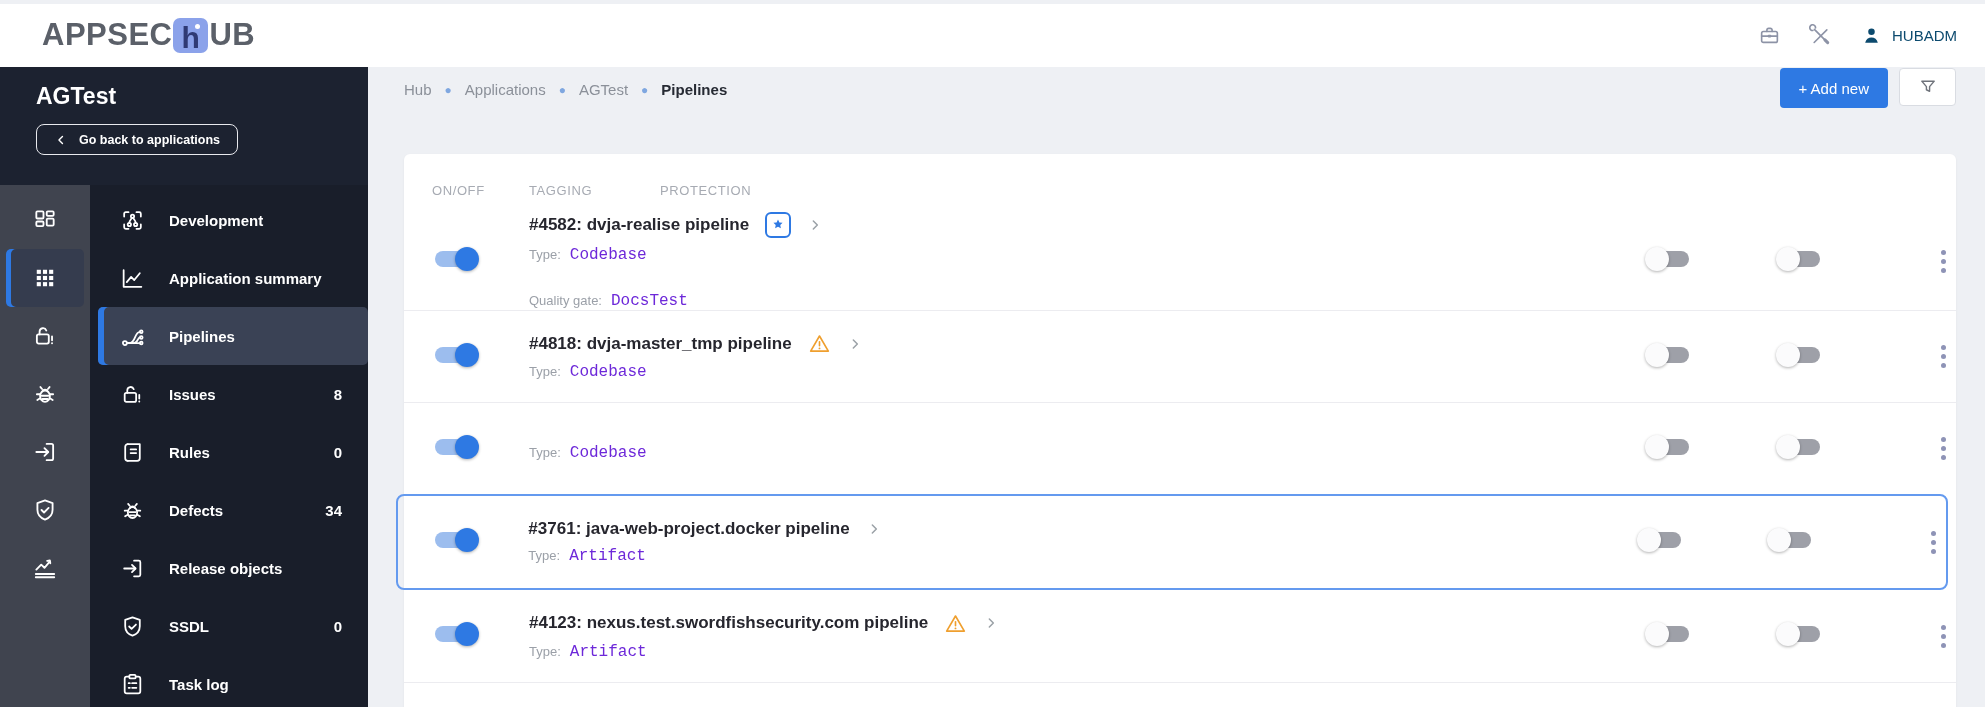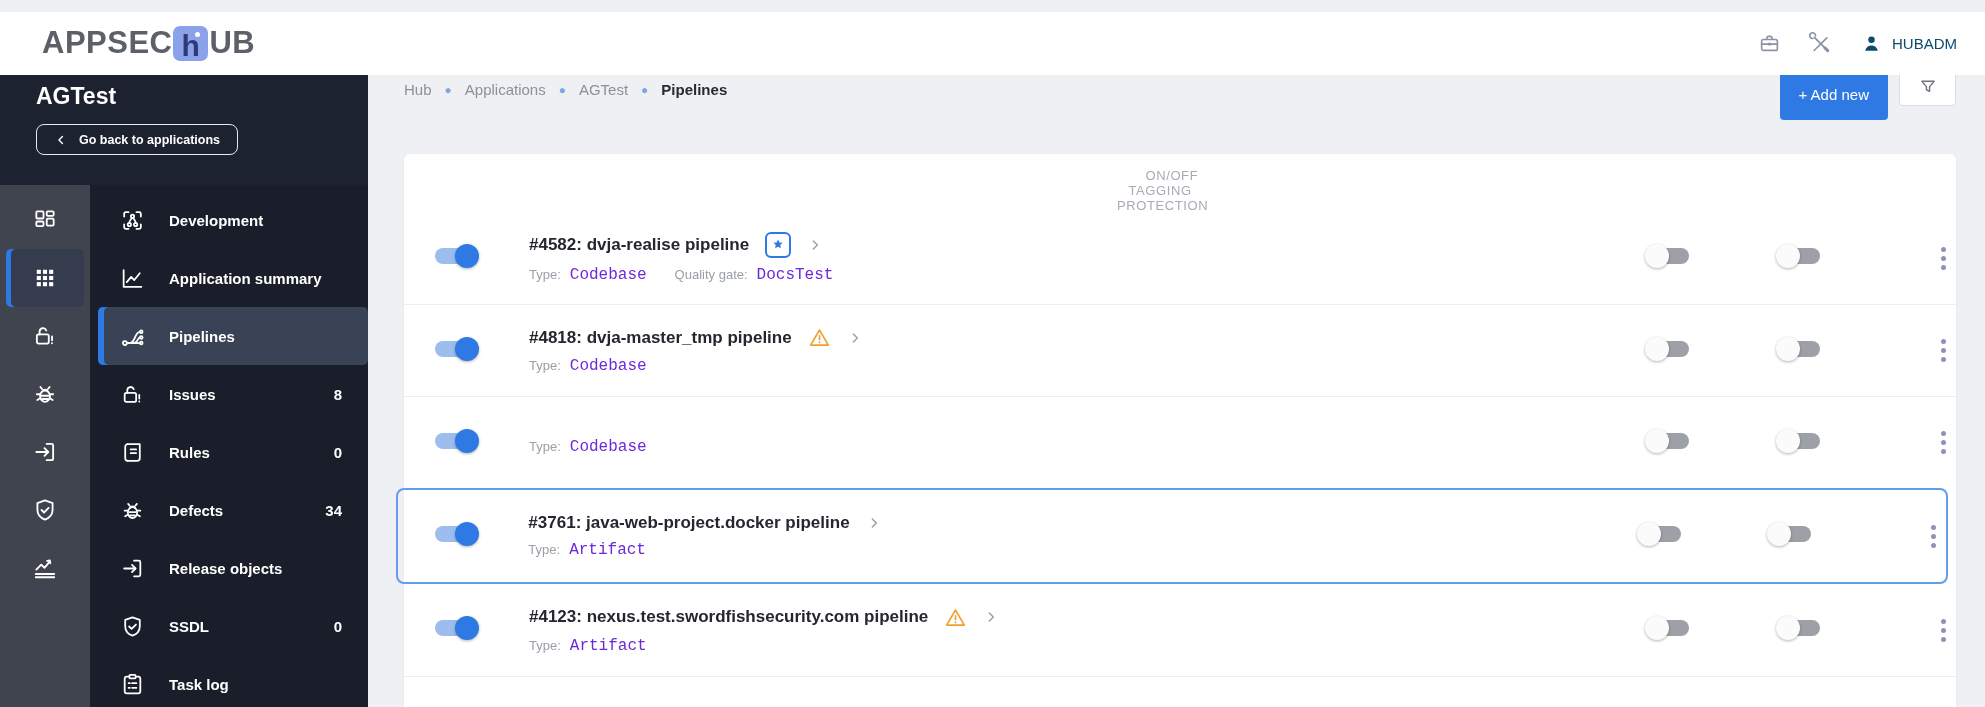--- a/index.html
+++ b/index.html
@@ -1,21 +1,21 @@
 <!DOCTYPE html>
 <html><head>
 <meta charset="utf-8">
 <style>
   html,body{margin:0;padding:0;width:1985px;height:707px;overflow:hidden;
     font-family:"Liberation Sans",sans-serif;background:#eef0f4;}
   *{box-sizing:border-box;}
   svg{display:block;}
 
   
-  .topbar{position:absolute;left:0;top:12px;width:1985px;height:63px;background:#ffffff;z-index:6;}
+  .topbar{position:absolute;left:0;top:4px;width:1985px;height:63px;background:#ffffff;z-index:6;}
   .logo{position:absolute;left:42px;top:13px;display:flex;align-items:center;
     font-weight:700;font-size:31px;letter-spacing:.5px;color:#5b6069;}
   .logo .hbox{width:35px;height:35px;background:#8ba2ea;border-radius:7px;color:#2f3a74;
     display:flex;align-items:flex-end;justify-content:center;font-size:30px;line-height:30px;
     margin:0 1px;position:relative;font-weight:700;}
   .logo .hbox::after{content:"";position:absolute;top:6px;right:8px;width:5px;height:5px;
     border-radius:50%;background:#ffffff;}
   .top-actions{position:absolute;right:28px;top:0;height:63px;display:flex;align-items:center;
     gap:28px;color:#8d93a6;}
   .top-icon-btn{color:#8d93a6;cursor:pointer;}
@@ -48,30 +48,30 @@
 
   
   .main{position:absolute;left:368px;top:63px;width:1617px;height:644px;background:#eef0f4;
     overflow:hidden;}
   .breadcrumb{position:absolute;left:36px;top:18px;font-size:15px;color:#8b9099;
     display:flex;gap:13px;align-items:center;}
   .crumb{cursor:pointer;}
   .crumb-sep{color:#7fa7e0;font-size:12px;}
   .crumb-current{color:#262a33;font-weight:700;}
   .head-actions{position:absolute;right:29px;top:5px;display:flex;gap:11px;}
-  .btn-add{background:#2e79e3;color:#ffffff;border:none;border-radius:4px;height:52px;
+  .btn-add{background:#2e79e3;color:#ffffff;border:none;border-radius:4px;height:40px;
     padding:0 19px;font-size:15px;cursor:pointer;font-family:"Liberation Sans",sans-serif;}
   .btn-filter{background:#ffffff;border:1px solid #d9dce2;border-radius:4px;height:38px;width:57px;
     display:flex;align-items:center;justify-content:center;color:#6f737b;cursor:pointer;}
   .btn-filter svg{width:20px;height:20px;}
 
   .card{position:absolute;left:36px;top:91px;width:1552px;height:620px;background:#ffffff;
     border-radius:6px;box-shadow:0 1px 3px rgba(20,24,40,.05);}
   .card-header{height:58px;display:flex;align-items:center;padding:14px 0 0 28px;
-    color:#a7abb3;font-size:13px;letter-spacing:.6px;flex-direction:column;}
+    color:#a7abb3;font-size:13px;letter-spacing:.6px;}
   .c-onoff{width:97px;}
   .c-details{width:1116px;display:flex;align-items:center;gap:20px;}
   .c-tagging{width:131px;}
   .c-protection{width:154px;}
   .c-actions{width:26px;display:flex;justify-content:center;}
   .hdr-chev{color:#6b7280;}
   .hdr-chev svg{width:15px;height:15px;}
 
   .row{min-height:92px;display:flex;align-items:center;padding-left:28px;cursor:pointer;}
   .row + .row{border-top:1px solid #ececf0;}
@@ -81,21 +81,21 @@
   .details-block{display:flex;flex-direction:column;}
   .title-line{display:flex;align-items:center;gap:16px;}
   .row-title{font-size:17px;font-weight:700;color:#26262e;}
   .star-badge{width:26px;height:26px;border:2px solid #2e79e3;border-radius:6px;color:#2e79e3;
     display:flex;align-items:center;justify-content:center;}
   .star-badge svg{width:16px;height:16px;}
   .warn-icon{color:#ef9f2e;}
   .warn-icon svg{width:23px;height:23px;}
   .row-chev{color:#9aa0a6;}
   .row-chev svg{width:16px;height:16px;}
-  .meta-line{margin-top:8px;display:flex;gap:28px;}
+  .meta-line{margin-top:8px;display:flex;gap:28px;flex-direction:column;}
   .meta-pair{display:flex;gap:9px;align-items:baseline;}
   .meta-label{color:#9ba0a8;font-size:13px;}
   .meta-value{color:#6d28d9;font-size:16px;font-family:Liberation Mono, monospace;}
 
   .toggle{position:relative;width:47px;height:26px;display:inline-block;cursor:pointer;}
   .toggle .track{position:absolute;left:3px;top:5px;width:41px;height:16px;border-radius:8px;}
   .toggle .knob{position:absolute;top:1px;width:24px;height:24px;border-radius:50%;
     box-shadow:0 1px 3px rgba(0,0,0,.3);}
   .toggle.on .track{background:#9cbdee;}
   .toggle.on .knob{right:0;background:#2e79e3;}

